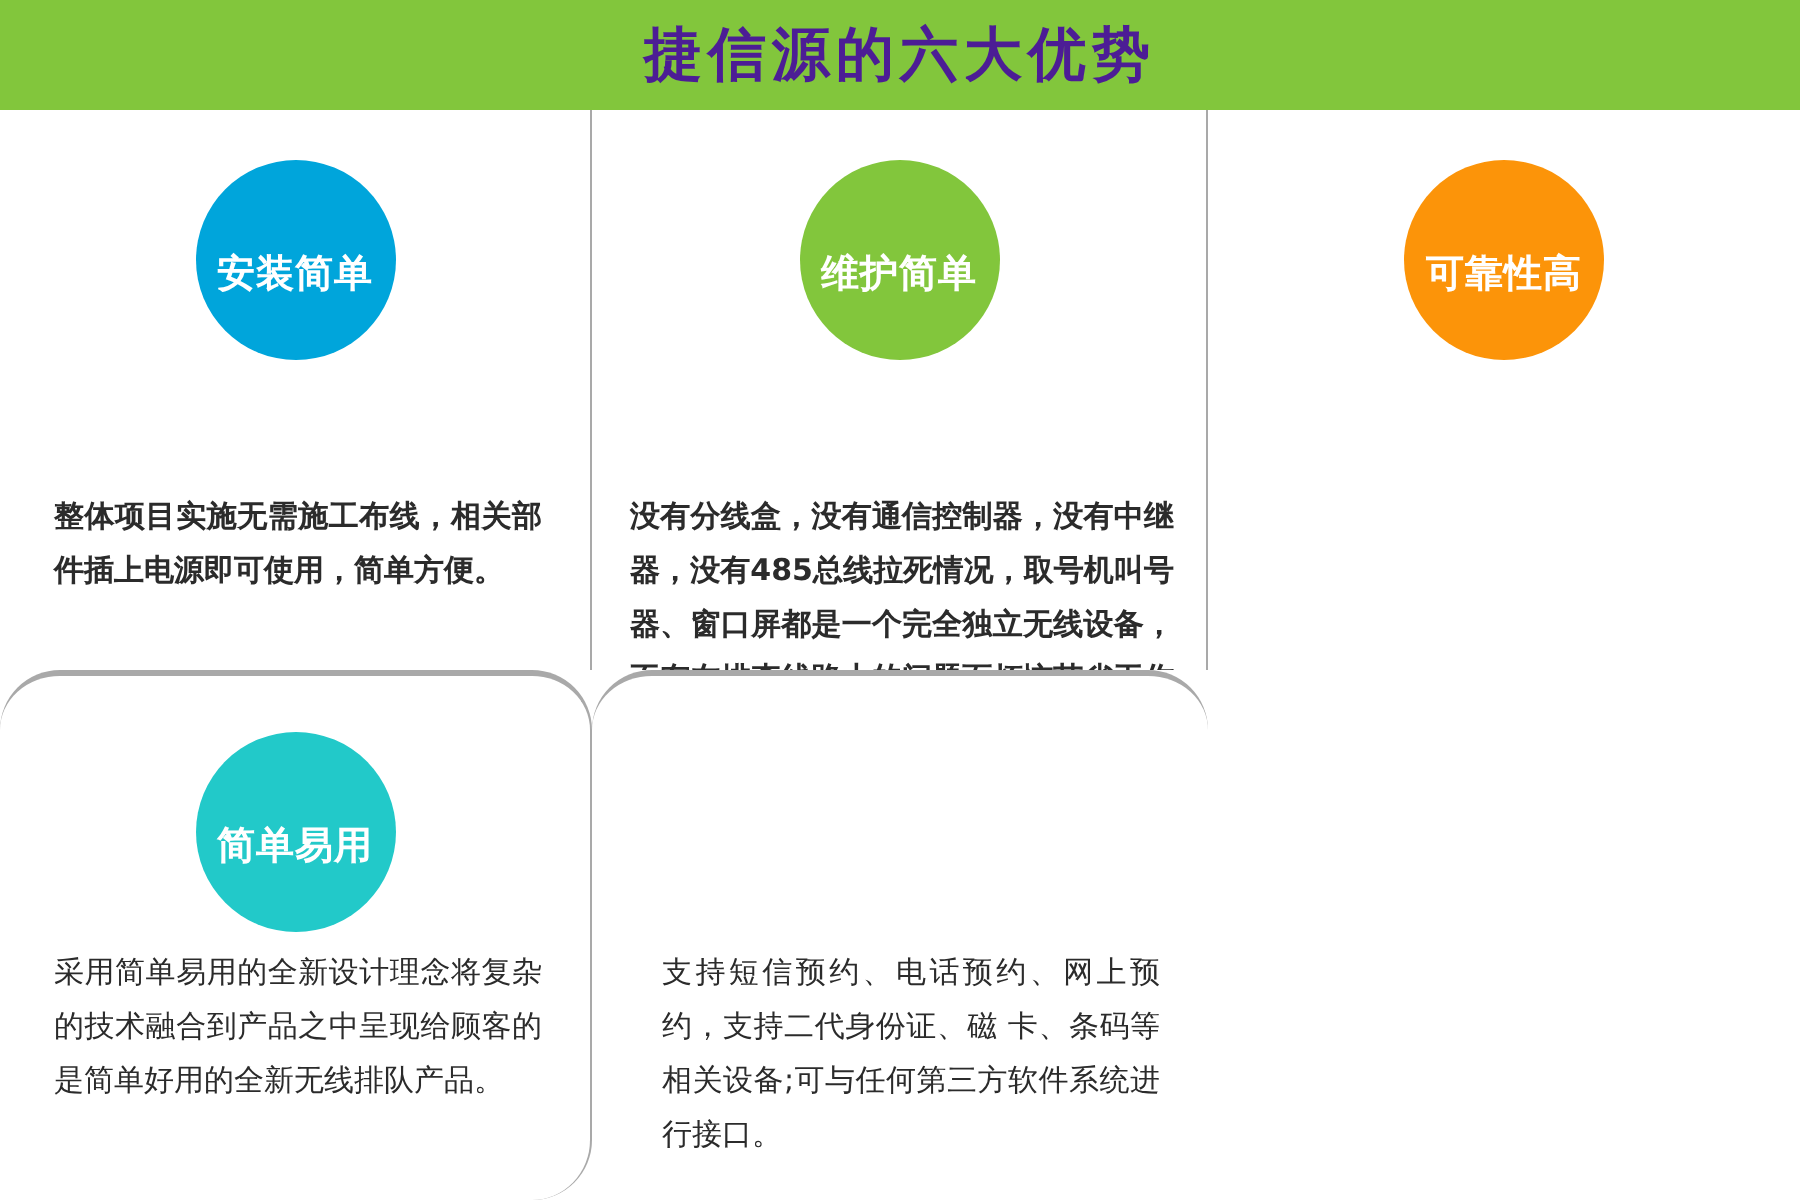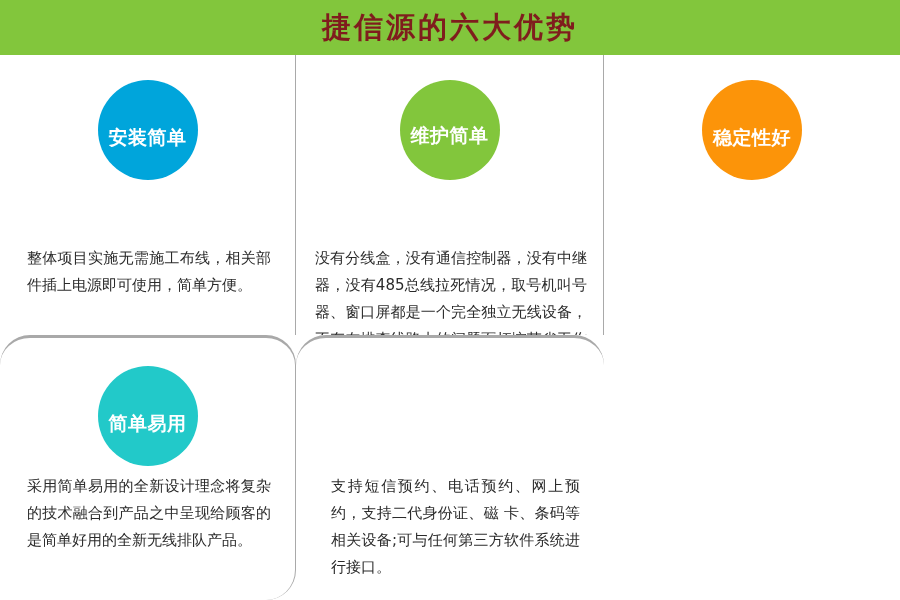--- a/index.html
+++ b/index.html
@@ -91,51 +91,51 @@
     position: absolute;
     color: #2b2b2b;
     font-size: 15px;
     line-height: 27px;
     text-align: justify;
     text-justify: inter-character;
   }
   .cell.col-0 .desc { left: 27px; right: 24px; }
   .cell.col-1 .desc { left: 19px; right: 16px; }
   .cell.col-2 .desc { left: 35px; right: 24px; }
-  .cell.row-0 .desc { top: 190px; }
+  .cell.row-0 .desc { top: 190px; font-weight: bold; }
   .cell.row-1 .desc { top: 135px; }
 </style>
 </head>
 <body>
 
 <div class="page">
 
   <div class="header" style="background: rgb(130, 198, 60);">
-    <div class="header-title" style="color: #7f1d1d;">捷信源的六大优势</div>
+    <div class="header-title" style="color: #4c1d95;">捷信源的六大优势</div>
   </div>
 
   <div class="grid">
 
     <div class="cell col-0 row-0" style="border-right-color: rgb(169, 169, 169);">
       <div class="circle" style="background: rgb(0, 165, 219);">
         <span class="circle-label">安装简单</span>
       </div>
       <div class="desc">整体项目实施无需施工布线，相关部件插上电源即可使用，简单方便。</div>
     </div>
 
     <div class="cell col-1 row-0" style="border-right-color: rgb(169, 169, 169);">
-      <div class="circle" style="background: rgb(130, 198, 60); font-family: Liberation Mono, monospace;">
+      <div class="circle" style="background: rgb(130, 198, 60);">
         <span class="circle-label">维护简单</span>
       </div>
       <div class="desc">没有分线盒，没有通信控制器，没有中继器，没有485总线拉死情况，取号机叫号器、窗口屏都是一个完全独立无线设备，不存在排查线路上的问题而烦恼节省工作时间，减少维护成本。</div>
     </div>
 
     <div class="cell col-2 row-0">
       <div class="circle" style="background: rgb(252, 148, 9);">
-        <span class="circle-label">稳定性好</span>
+        <span class="circle-label">可靠性高</span>
       </div>
     </div>
 
     <div class="cell col-0 row-1" style="border-right-color: rgb(169, 169, 169); border-top-color: rgb(169, 169, 169);">
       <div class="circle" style="background: rgb(34, 201, 201);">
         <span class="circle-label">简单易用</span>
       </div>
       <div class="desc">采用简单易用的全新设计理念将复杂的技术融合到产品之中呈现给顾客的是简单好用的全新无线排队产品。</div>
     </div>
 

